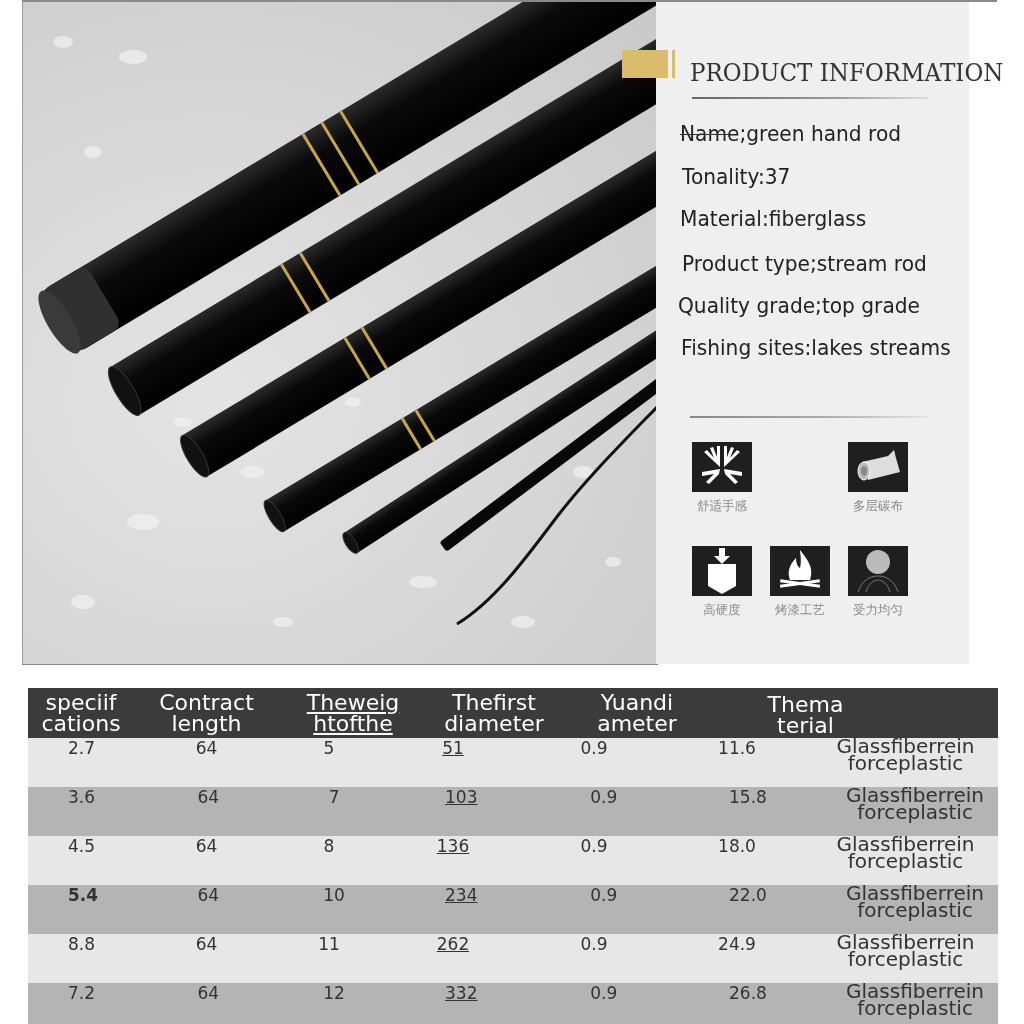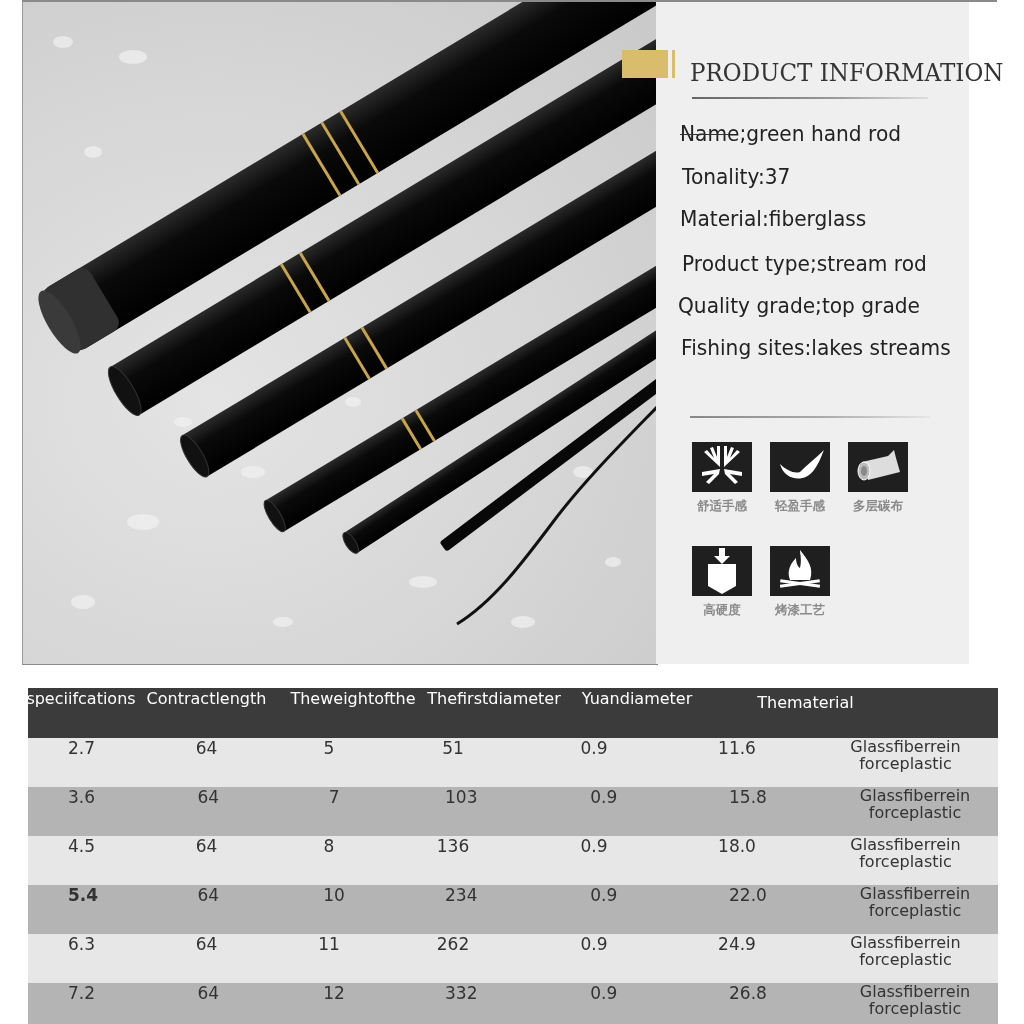--- a/index.html
+++ b/index.html
@@ -37,37 +37,37 @@
   .spec {
     position: absolute; left: 24px; font-size: 21px; color: #222;
     font-family: "DejaVu Sans", sans-serif; white-space: nowrap;
     transform: scaleX(0.96); transform-origin: left;
   }
   .strike { position: relative; }
   .strike::after { content: ""; position: absolute; left: 0; right: 12px; top: 50%; height: 1px; background: #333; }
   .divider { position: absolute; left: 34px; top: 414px; width: 240px; height: 2px;
     background: linear-gradient(to right, #888, #aaa 55%, #e6e6e6); }
 
-  .feat { position: absolute; width: 64px; text-align: center; font-weight: bold; }
+  .feat { position: absolute; width: 64px; text-align: center; }
   .feat .tile { width: 60px; height: 50px; margin: 0 auto; background: #1f1f1f; position: relative; }
   .feat .tile svg { position: absolute; left: 0; top: 0; }
   .feat .cap { margin-top: 6px; font-size: 12.5px; color: #8a8a8a; letter-spacing: 0px; white-space: nowrap; }
 
   
   .table {
     position: absolute; left: 28px; top: 688px; width: 970px;
   }
   .thead { display: flex; height: 50px; background: #3b3b3b; color: #ffffff; }
-  .th { font-size: 16px; line-height: 21px; text-align: center; display: flex; flex-direction: row; justify-content: center; }
+  .th { font-size: 22px; line-height: 21px; text-align: center; display: flex; flex-direction: column; justify-content: center; }
   .row { display: flex; height: 49px; color: #333; }
   .row.light { background: #e7e7e7; }
   .row.dark { background: #b4b4b4; gap: 16px; }
   .td { font-size: 17px; text-align: center; }
-  .td.mat { font-size: 16px; line-height: 17px; }
-  .c1 { width: 106px; } .c2 { width: 145px; } .c3 { width: 100px; } .c4 { width: 148px; }
+  .td.mat { font-size: 20px; line-height: 17px; }
+  .c1 { width: 106px; } .c2 { width: 145px; } .c3 { width: 100px; } .c4 { width: 148px; text-decoration: underline; }
   .c5 { width: 134px; } .c6 { width: 152px; } .c7 { width: 185px; }
 </style>
 </head>
 <body>
 
 <div class="top-line"></div>
 
 <div class="photo">
   <svg width="634" height="662" viewBox="0 0 634 662">
     <defs>
@@ -159,28 +159,20 @@
           <g fill="#fff">
         <path d="M28 25 L12 10 L15 8 L22 16 L18 6 L21 5 L25 15 L25 4 L28 4 L28 18 Z"></path>
         <path d="M28 27 L10 30 L10 34 L22 32 L14 40 L17 42 L27 32 Z"></path>
         <path d="M32 25 L48 10 L45 8 L38 16 L42 6 L39 5 L35 15 L35 4 L32 4 L32 18 Z"></path>
         <path d="M32 27 L50 30 L50 34 L38 32 L46 40 L43 42 L33 32 Z"></path>
       </g>
         </svg>
     </div>
     <div class="cap">舒适手感</div>
   </div>
-  <div class="feat" style="left:112px; top:440px;">
-    <div class="tile">
-      <svg width="60" height="50" viewBox="0 0 60 50">
-          <path d="M10 22 C 14 38, 34 42, 44 28 C 50 20, 52 12, 54 8 C 46 16, 38 22, 30 30 C 24 32, 16 28, 10 22 Z" fill="#fff"></path>
-        </svg>
-    </div>
-    <div class="cap">轻盈手感</div>
-  </div>
   <div class="feat" style="left:190px; top:440px;">
     <div class="tile">
       <svg width="60" height="50" viewBox="0 0 60 50">
           <path d="M14 20 L40 14 L46 8 L48 16 L52 30 L20 38 Z" fill="#ddd"></path>
           <ellipse cx="16" cy="29" rx="6" ry="9" fill="#bbb" stroke="#fff"></ellipse>
           <ellipse cx="16" cy="29" rx="3" ry="5" fill="#888"></ellipse>
         </svg>
     </div>
     <div class="cap">多层碳布</div>
   </div>
@@ -202,20 +194,30 @@
       <svg width="60" height="50" viewBox="0 0 60 50">
           <g fill="#fff">
         <path d="M30 4 C 38 14, 44 22, 40 34 L20 34 C 16 24, 22 16, 26 12 C 26 20, 30 22, 30 22 C 32 14, 30 8, 30 4 Z"></path>
         <rect x="10" y="36" width="40" height="3" transform="rotate(8 30 38)"></rect>
         <rect x="10" y="36" width="40" height="3" transform="rotate(-8 30 38)"></rect>
           </g>
         </svg>
     </div>
     <div class="cap">烤漆工艺</div>
   </div>
+  <div class="feat" style="left:190px; top:544px;">
+    <div class="tile">
+      <svg width="60" height="50" viewBox="0 0 60 50">
+          <circle cx="30" cy="16" r="12" fill="#bbb"></circle>
+          <path d="M10 46 C 14 34, 22 30, 30 30 C 38 30, 46 34, 50 46" stroke="#777" fill="none"></path>
+          <path d="M18 46 C 20 38, 26 34, 30 34 C 34 34, 40 38, 42 46" stroke="#777" fill="none"></path>
+        </svg>
+    </div>
+    <div class="cap">受力均匀</div>
+  </div>
 </div>
 
 <div class="table">
   <div class="thead">
     <div class="th c1">
         <span>speciif</span>
         <span>cations</span>
       </div>
     <div class="th c2">
         <span>Contract</span>
@@ -281,21 +283,21 @@
     <div class="td c3">10</div>
     <div class="td c4">234</div>
     <div class="td c5">0.9</div>
     <div class="td c6">22.0</div>
     <div class="td c7 mat">
         <div>Glassfiberrein</div>
         <div>forceplastic</div>
       </div>
   </div>
   <div class="row light">
-    <div class="td c1" style="text-align:left;padding-left:40px;box-sizing:border-box;">6.3</div>
+    <div class="td c1" style="text-align:left;padding-left:40px;box-sizing:border-box;">8.8</div>
     <div class="td c2">64</div>
     <div class="td c3">11</div>
     <div class="td c4">262</div>
     <div class="td c5">0.9</div>
     <div class="td c6">24.9</div>
     <div class="td c7 mat">
         <div>Glassfiberrein</div>
         <div>forceplastic</div>
       </div>
   </div>

